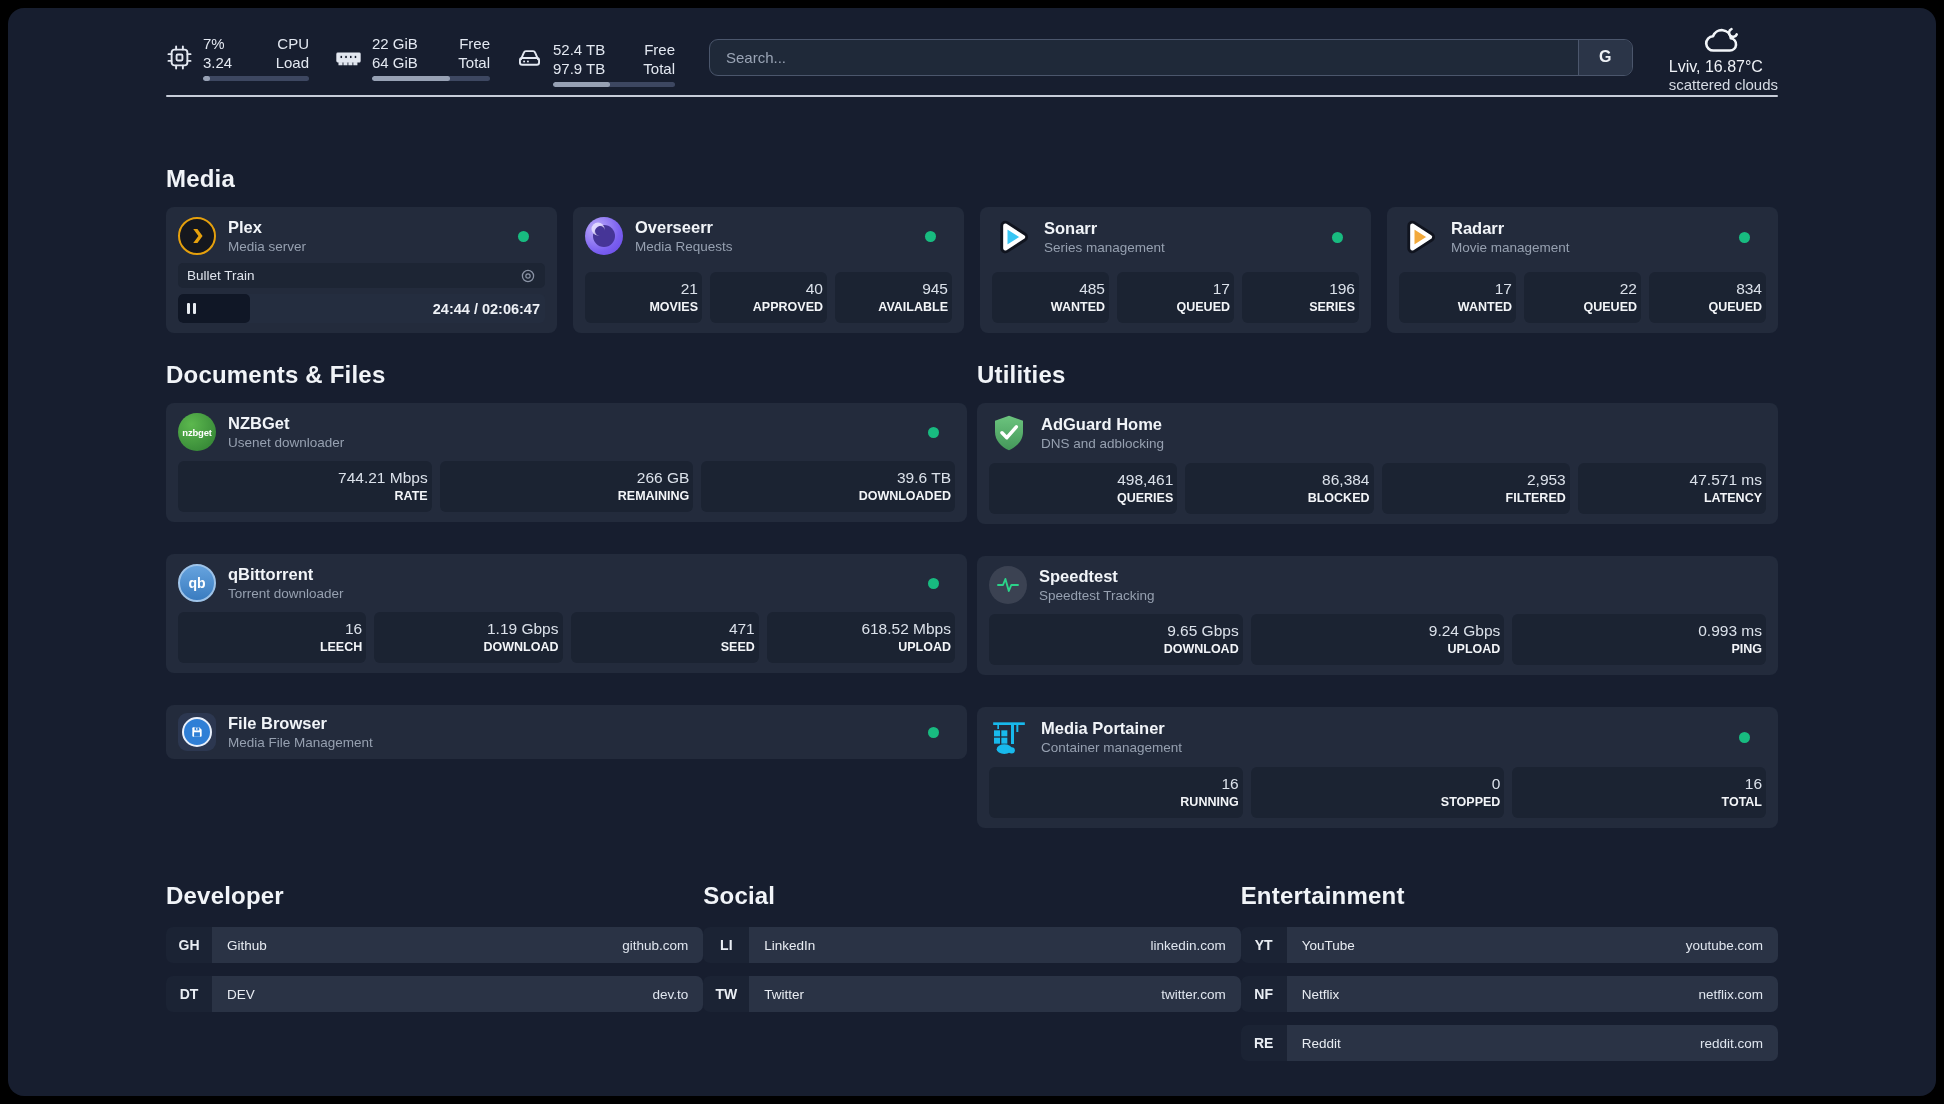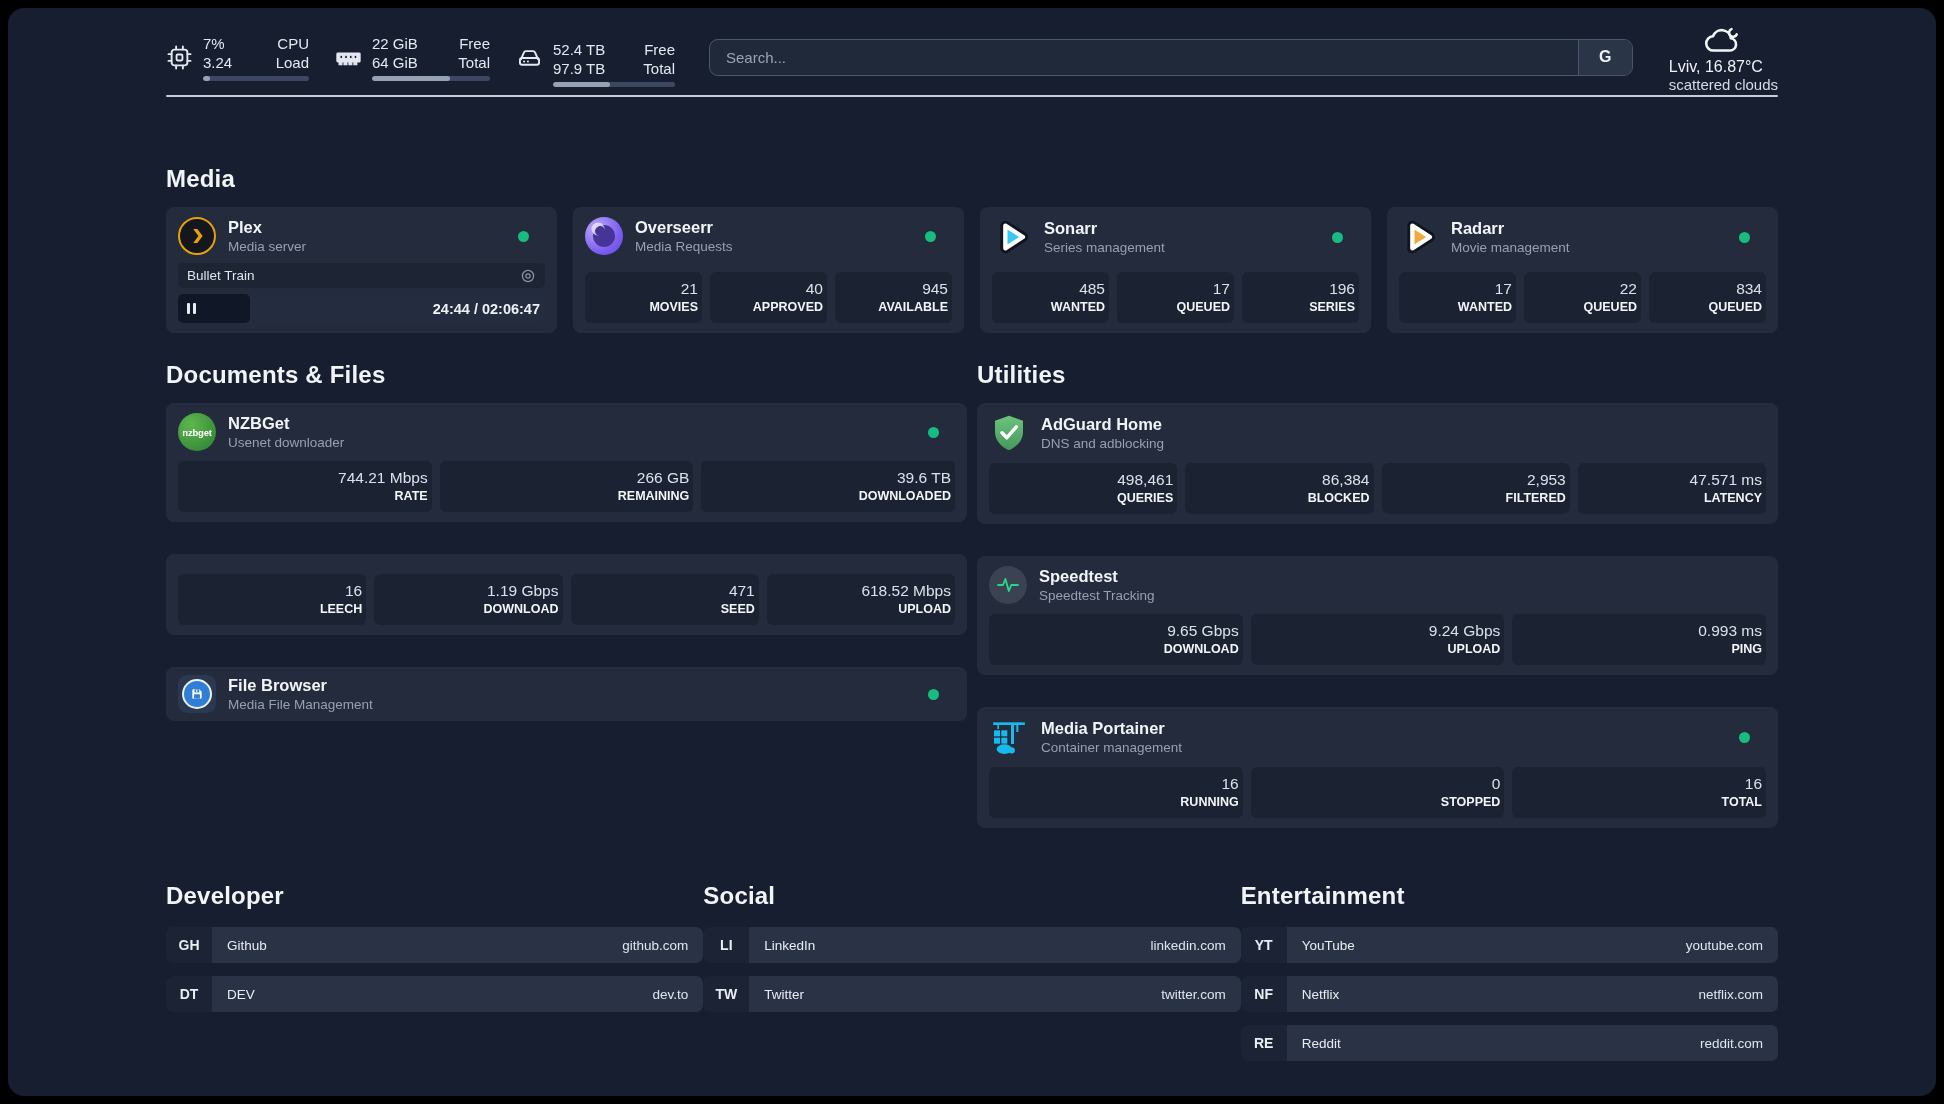--- a/index.html
+++ b/index.html
@@ -351,20 +351,30 @@
               <div class="stat-label">REMAINING</div>
             </div>
             <div class="stat-tile">
               <div class="stat-value">39.6 TB</div>
               <div class="stat-label">DOWNLOADED</div>
             </div>
           </div>
         </div>
 
         <div class="card">
+          <div class="card-header">
+            <div class="app-icon icon-qb">
+                  <span>qb</span>
+                </div>
+            <div class="card-titles">
+              <div class="card-title">qBittorrent</div>
+              <div class="card-subtitle">Torrent downloader</div>
+            </div>
+            <span class="status-dot" style="background: rgb(24, 187, 128);"></span>
+          </div>
           <div class="stat-row">
             <div class="stat-tile">
               <div class="stat-value">16</div>
               <div class="stat-label">LEECH</div>
             </div>
             <div class="stat-tile">
               <div class="stat-value">1.19 Gbps</div>
               <div class="stat-label">DOWNLOAD</div>
             </div>
             <div class="stat-tile">

